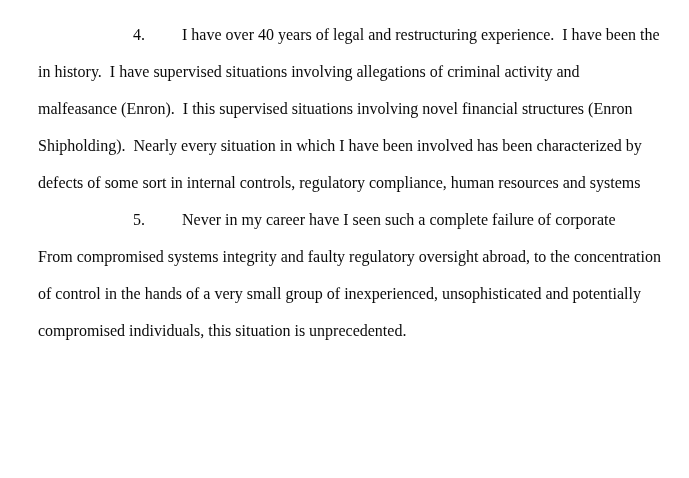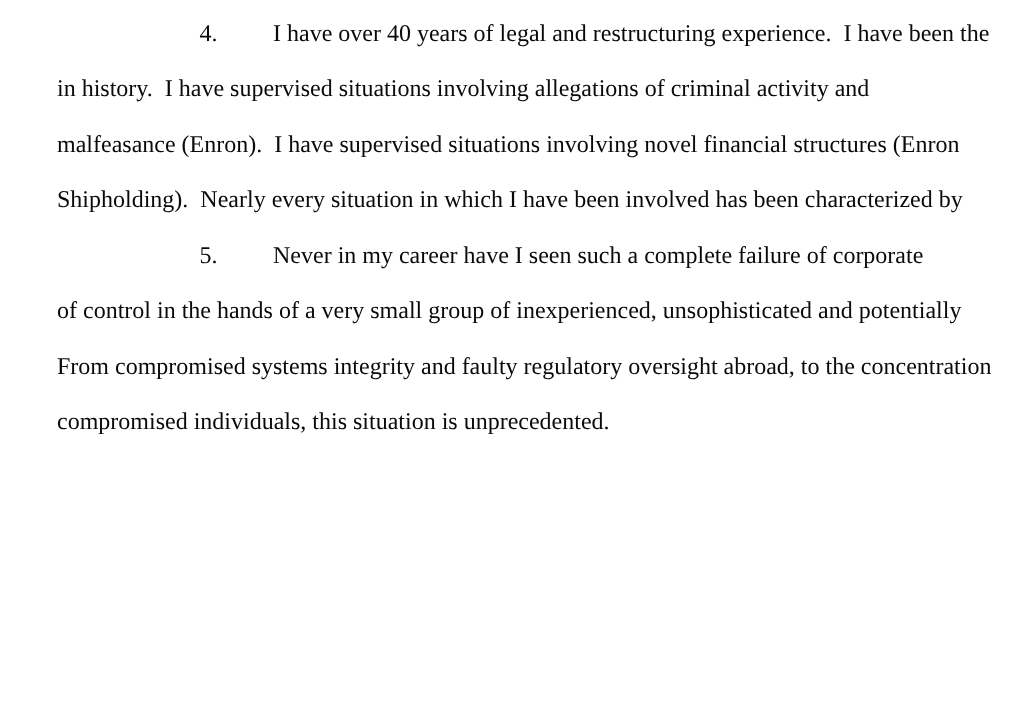--- a/index.html
+++ b/index.html
@@ -9,21 +9,21 @@
   body {
     width: 689px;
     height: 478px;
     background: #ffffff;
     overflow: hidden;
   }
   .page {
     box-sizing: border-box;
     width: 595px;
     height: 478px;
-    padding: 4px 20px 0 38px;
+    padding: 16px 20px 0 38px;
     font-family: "Liberation Serif", "DejaVu Serif", serif;
     color: #0a0a0a;
     -webkit-font-smoothing: antialiased;
   }
   .line {
     height: 37px;
     line-height: 37px;
     font-size: 16px;
     letter-spacing: 0px;
     white-space: pre; 
@@ -37,29 +37,30 @@
 </head>
 <body>
 
 <div class="page">
 
   <div class="line"><span class="num">4.</span><span>I have over 40 years of legal and restructuring experience.  I have been the</span></div>
 
 
   <div class="line"><span>in history.  I have supervised situations involving allegations of criminal activity and</span></div>
 
-  <div class="line"><span>malfeasance (Enron).  I have supervised situations involving novel financial structures (Enron</span></div>
+  <div class="line"><span>malfeasance (Enron).  I this supervised situations involving novel financial structures (Enron</span></div>
 
 
   <div class="line"><span>Shipholding).  Nearly every situation in which I have been involved has been characterized by</span></div>
 
+  <div class="line"><span>defects of some sort in internal controls, regulatory compliance, human resources and systems</span></div>
 
 
   <div class="line"><span class="num">5.</span><span>Never in my career have I seen such a complete failure of corporate</span></div>
 
 
+  <div class="line"><span>From compromised systems integrity and faulty regulatory oversight abroad, to the concentration</span></div>
+
   <div class="line"><span>of control in the hands of a very small group of inexperienced, unsophisticated and potentially</span></div>
-
-  <div class="line"><span>From compromised systems integrity and faulty regulatory oversight abroad, to the concentration</span></div>
 
   <div class="line"><span>compromised individuals, this situation is unprecedented.</span></div>
 
 </div>
 
 </body></html>

